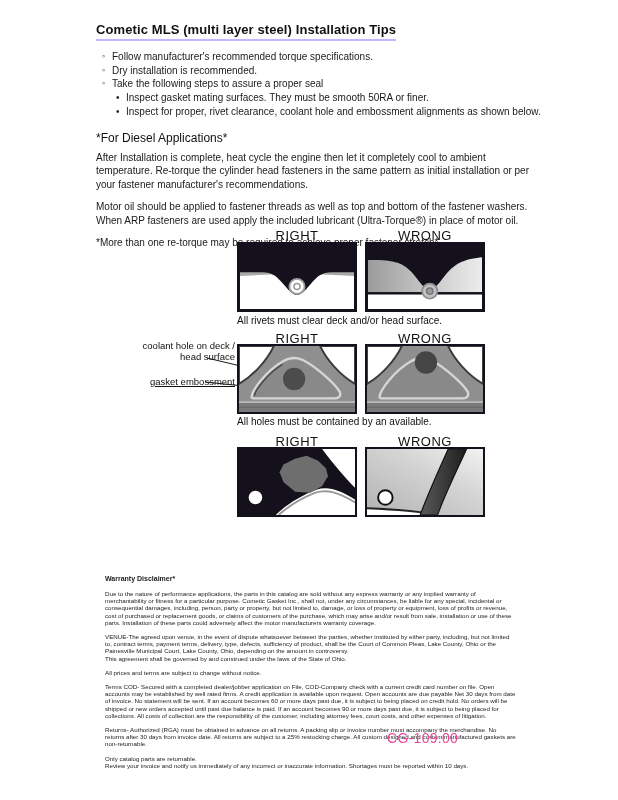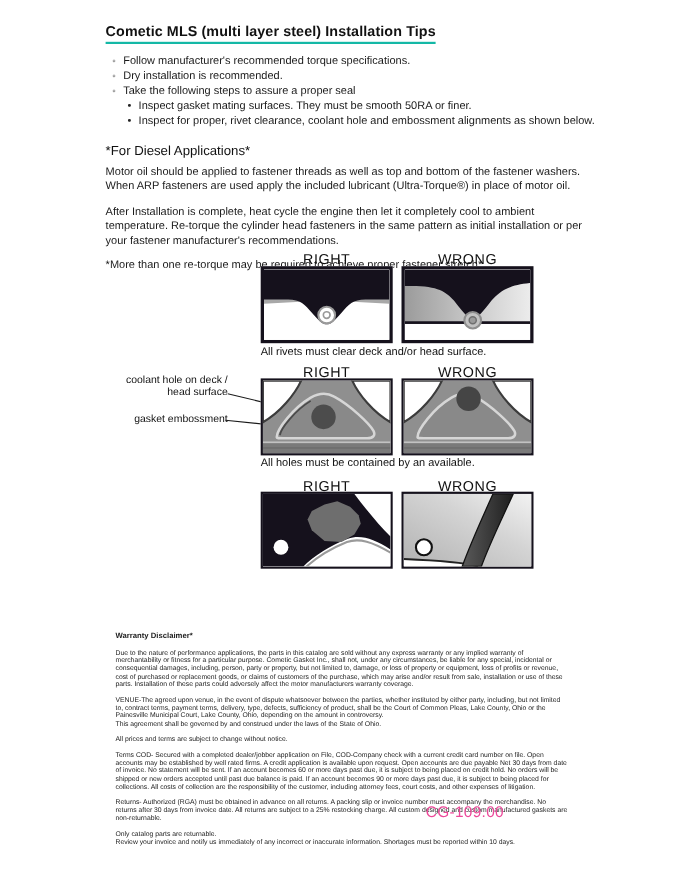--- a/index.html
+++ b/index.html
@@ -3,39 +3,39 @@
 <meta charset="utf-8">
 <style>
   html,body{margin:0;padding:0;}
   body{
     width:618px;height:800px;position:relative;background:#ffffff;
     font-family:"Liberation Sans", sans-serif;color:#1a1a1a;overflow:hidden;
   }
   .content{position:absolute;left:96px;top:20px;width:452px;}
   .title{
     font-size:13px;font-weight:bold;margin:0 0 9px 0;display:inline-block;
-    border-bottom:2px solid #14b8a6;padding-bottom:2px;letter-spacing:.1px;color:#111;
+    border-bottom:2px solid #c4b5fd;padding-bottom:2px;letter-spacing:.1px;color:#111;
   }
   .bullets{font-size:10px;line-height:13.7px;}
   .b-row{display:flex;align-items:flex-start;margin-left:6px;}
   .b-row.sub{margin-left:20px;}
   .b-mark{width:10px;flex:0 0 10px;font-size:9px;line-height:13.7px;color:#222;}
   .b-row.sub .b-mark{font-size:10px;}
   .b-text{flex:1;}
   .diesel-head{font-size:12px;font-weight:normal;margin:12px 0 6px 0;color:#111;}
   .body-p{font-size:10px;line-height:13.5px;margin:0 0 9px 0;width:445px;}
 
   
   .figures{position:absolute;left:0;top:228px;width:494px;height:322px;}
   .fig-h{position:absolute;width:120px;text-align:center;font-size:13px;color:#111;letter-spacing:.5px;}
   .panel{position:absolute;width:120px;height:70px;box-sizing:border-box;border:3px solid #15111c;background:#fff;}
   .panel.thin{border-width:2px;}
   .panel svg{display:block;width:100%;height:100%;}
   .caption{position:absolute;font-size:10px;line-height:12px;color:#111;}
-  .ann{position:absolute;width:96px;text-align:right;font-size:9.5px;line-height:11px;color:#111;}
+  .ann{position:absolute;width:96px;text-align:right;font-size:9.5px;line-height:11px;color:#111;margin-left:28px;}
   .leader{position:absolute;left:203px;top:118px;width:96px;height:46px;}
 
   
   .disclaimer{position:absolute;left:105px;top:575px;width:412px;color:#222;}
   .disc-head{font-size:7px;font-weight:bold;margin:0 0 8px 0;}
   .fp{font-size:6.2px;line-height:7.2px;margin:0 0 7px 0;}
   .fp.join{margin-bottom:0;}
   .pagenum{position:absolute;left:387px;top:730px;font-size:14px;color:#ec4899;letter-spacing:.3px;text-align:center;}
 </style>
 </head>
@@ -61,22 +61,22 @@
       <span class="b-mark">•</span>
       <span class="b-text">Inspect gasket mating surfaces.  They must be smooth 50RA or finer.</span>
     </div>
     <div class="b-row sub">
       <span class="b-mark">•</span>
       <span class="b-text">Inspect for proper, rivet clearance, coolant hole and embossment alignments as shown below.</span>
     </div>
   </div>
 
   <h2 class="diesel-head">*For Diesel Applications*</h2>
+  <p class="body-p">After Installation is complete, heat cycle the engine then let it completely cool to ambient temperature. Re-torque the cylinder head fasteners in the same pattern as initial installation or per your fastener manufacturer's recommendations.</p>
   <p class="body-p">Motor oil should be applied to fastener threads as well as top and bottom of the fastener washers. When ARP fasteners are used apply the included lubricant (Ultra-Torque®) in place of motor oil.</p>
-  <p class="body-p">After Installation is complete, heat cycle the engine then let it completely cool to ambient temperature. Re-torque the cylinder head fasteners in the same pattern as initial installation or per your fastener manufacturer's recommendations.</p>
   <p class="body-p">*More than one re-torque may be required to achieve proper fastener stretch*</p>
 </div>
 
 <div class="figures">
 
   <div class="fig-h" style="left:237px;top:0;">RIGHT</div>
   <div class="fig-h" style="left:365px;top:0;">WRONG</div>
 
   <div class="panel" style="left:237px;top:14px;">
     <svg viewBox="0 0 120 68" preserveAspectRatio="none">
@@ -106,21 +106,21 @@
       <circle cx="65" cy="49" r="3.4" fill="#9a9a9a" stroke="#6f6f6f" stroke-width="1.4"></circle>
     </svg>
   </div>
 
   <div class="caption" style="left:237px;top:87px;">All rivets must clear deck and/or head surface.</div>
 
   <div class="fig-h" style="left:237px;top:103px;">RIGHT</div>
   <div class="fig-h" style="left:365px;top:103px;">WRONG</div>
 
   <div class="ann" style="left:111px;top:112px;">coolant hole on deck / head surface</div>
-  <div class="ann" style="left:111px;top:148px;">gasket embossment</div>
+  <div class="ann" style="left:111px;top:148px;text-decoration:underline;">gasket embossment</div>
 
   <svg class="leader" viewBox="0 0 96 46">
     <line x1="4" y1="12" x2="88" y2="32" stroke="#1a1a1a" stroke-width="1"></line>
     <line x1="2" y1="36" x2="50" y2="41" stroke="#1a1a1a" stroke-width="1"></line>
   </svg>
 
   <div class="panel thin" style="left:237px;top:116px;">
     <svg viewBox="0 0 120 68" preserveAspectRatio="none">
       <rect width="120" height="68" fill="#8f8f8f"></rect>
       <rect y="58" width="120" height="10" fill="#7a7a7a"></rect>

